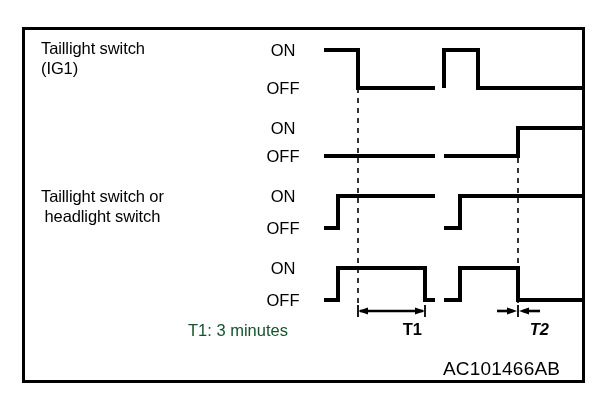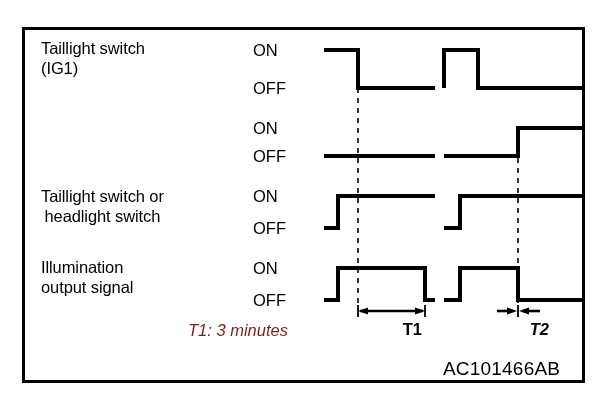--- a/index.html
+++ b/index.html
@@ -36,29 +36,28 @@
     line-height: 20px;
     color: #000000;
     white-space: pre-line;
     letter-spacing: -0.1px;
   }
   .state-label {
     position: absolute;
     font-size: 16.5px;
     line-height: 18px;
     color: #000000;
-    text-align: left;
+    text-align: center;
     width: 60px;
   }
   .note-line {
     position: absolute;
     font-size: 16.5px;
     line-height: 20px;
-    color: #7f1d1d;
-    font-style: italic;
+    color: #14532d;
   }
   .tmark {
     position: absolute;
     font-size: 16.5px;
     font-weight: bold;
     color: #000000;
     text-align: right;
   }
   .figcode {
     position: absolute;
@@ -83,22 +82,20 @@
 
   <div class="frame"></div>
 
   <div class="row-label" style="left:41px; top:38px;">Taillight switch
 (IG1)</div>
 
 
   <div class="row-label" style="left:41px; top:186px;text-align:center;">Taillight switch or
 headlight switch</div>
 
-  <div class="row-label" style="left:41px; top:257px;">Illumination
-output signal</div>
 
   <div class="state-label" style="left:253px; top:41px;">ON</div>
   <div class="state-label" style="left:253px; top:79px;">OFF</div>
 
   <div class="state-label" style="left:253px; top:119px;">ON</div>
   <div class="state-label" style="left:253px; top:147px;">OFF</div>
 
   <div class="state-label" style="left:253px; top:187px;">ON</div>
   <div class="state-label" style="left:253px; top:219px;">OFF</div>
 

